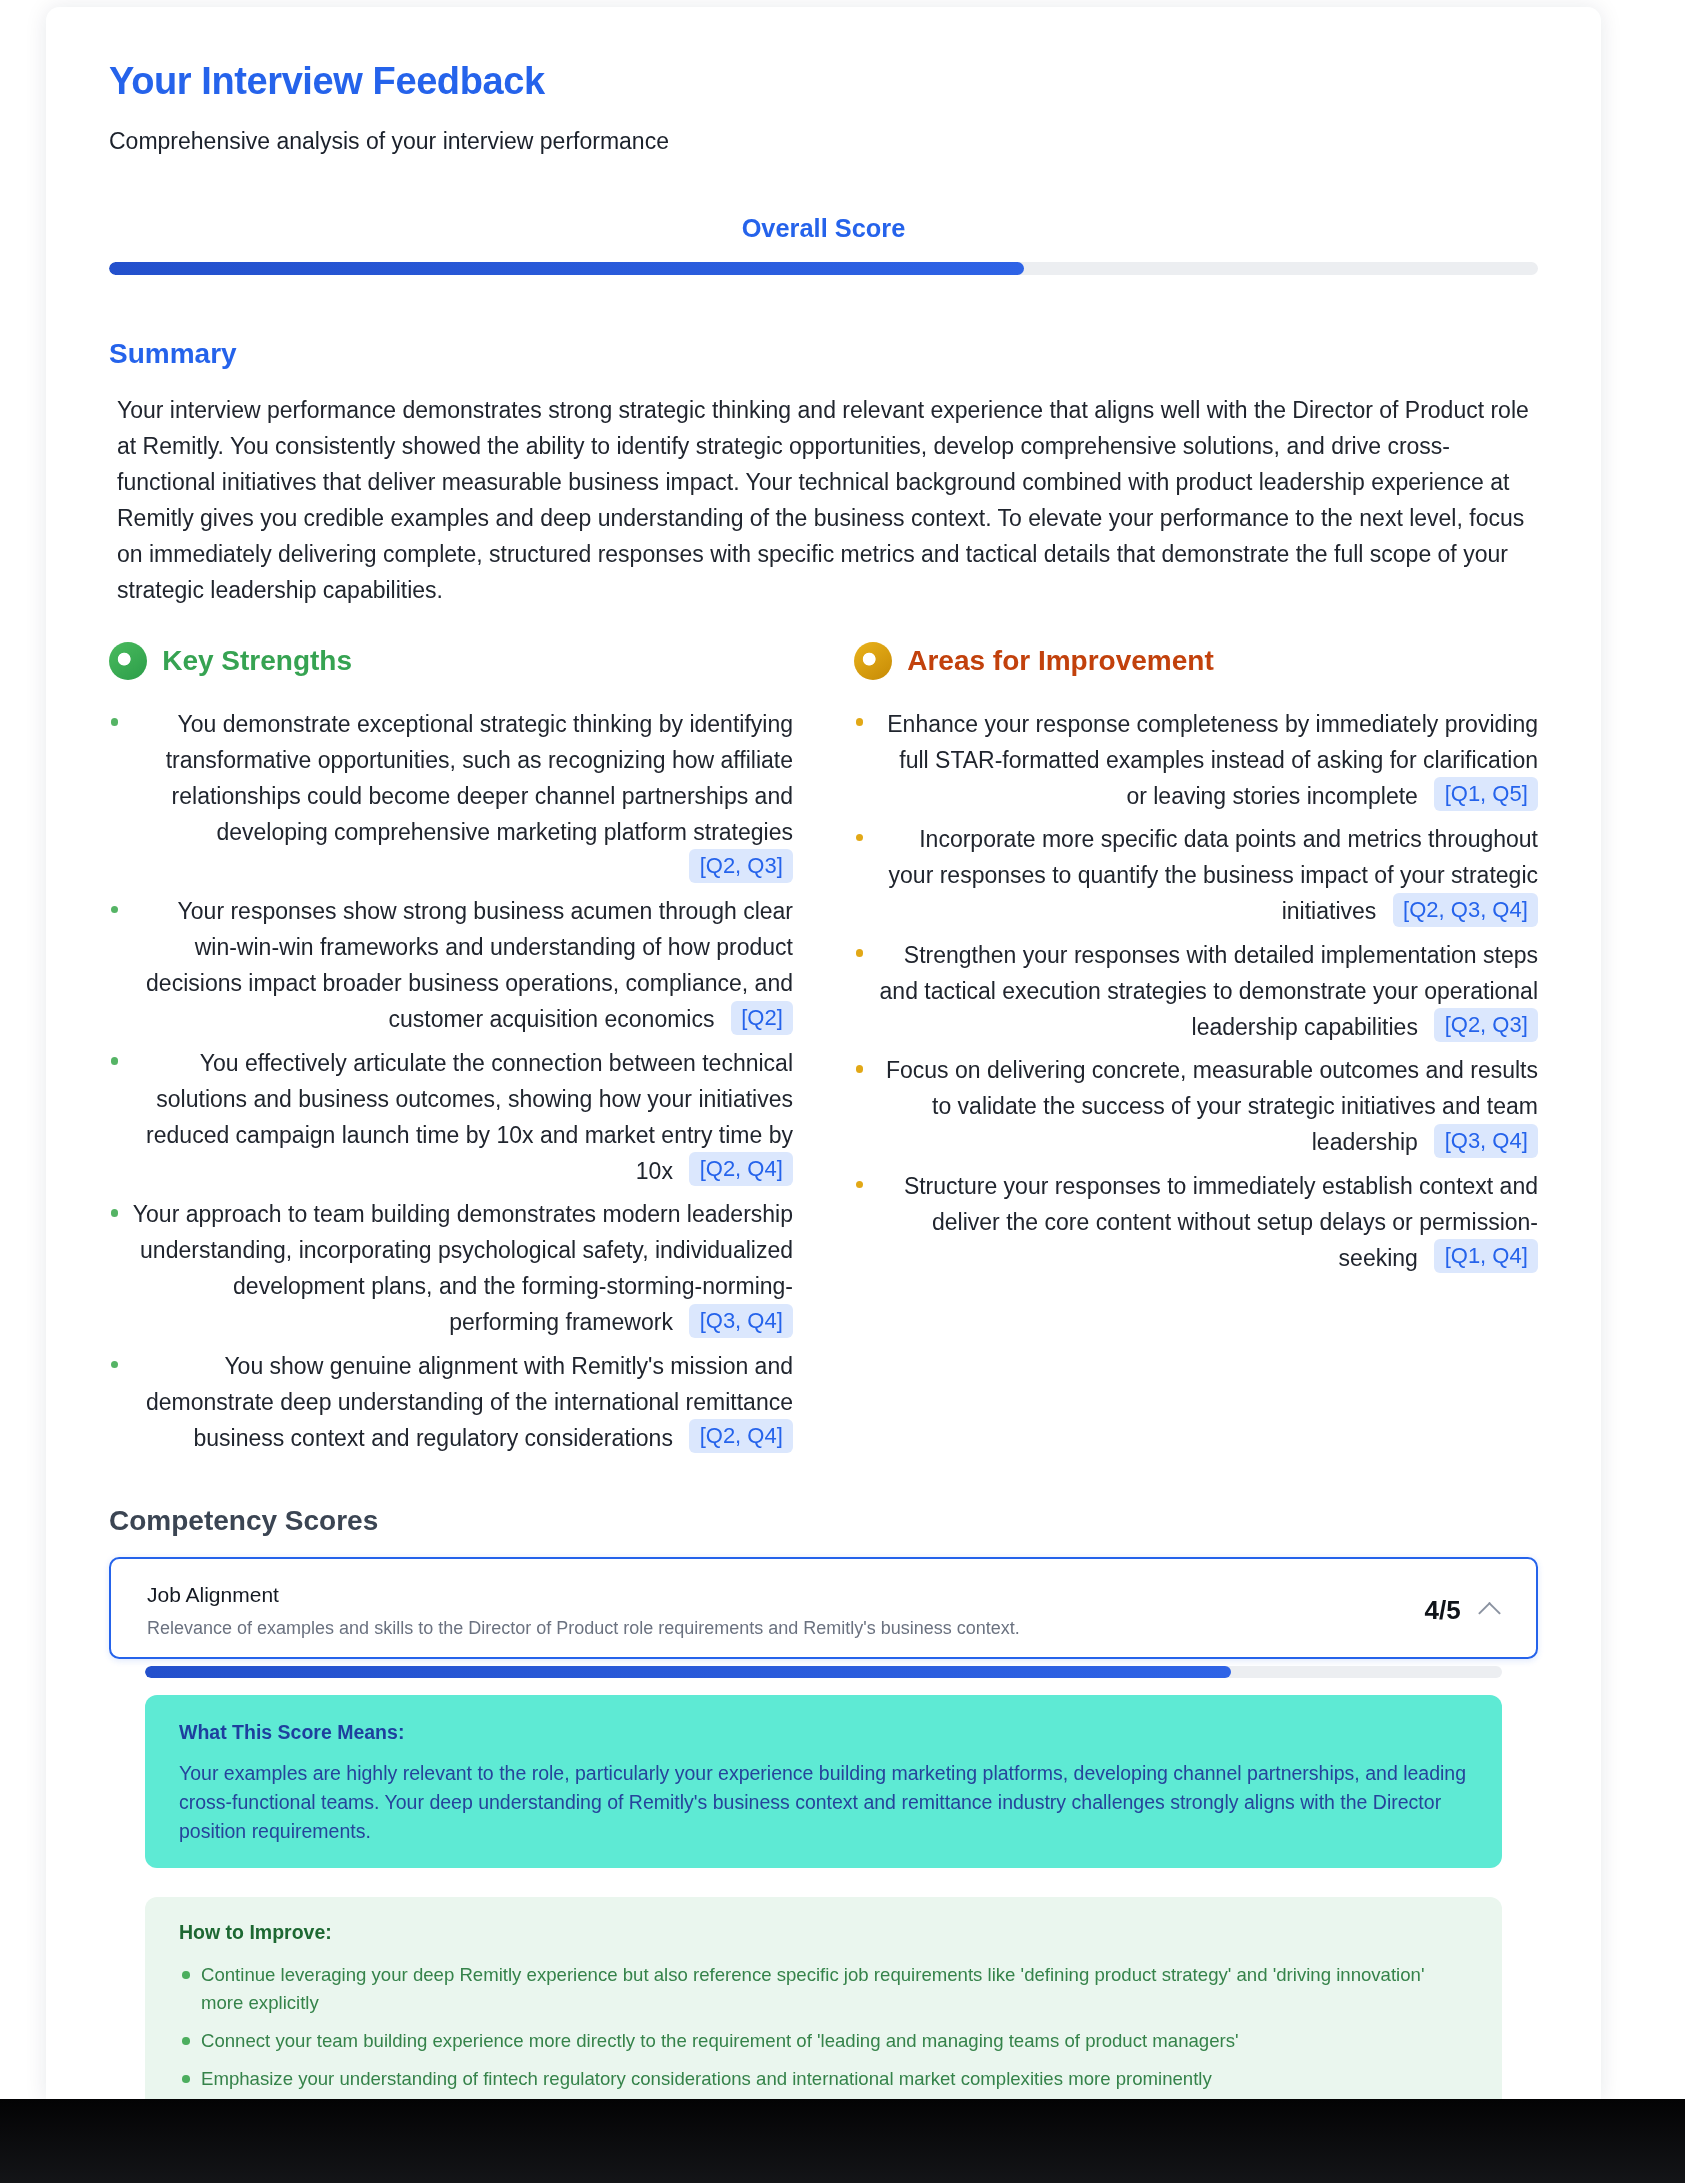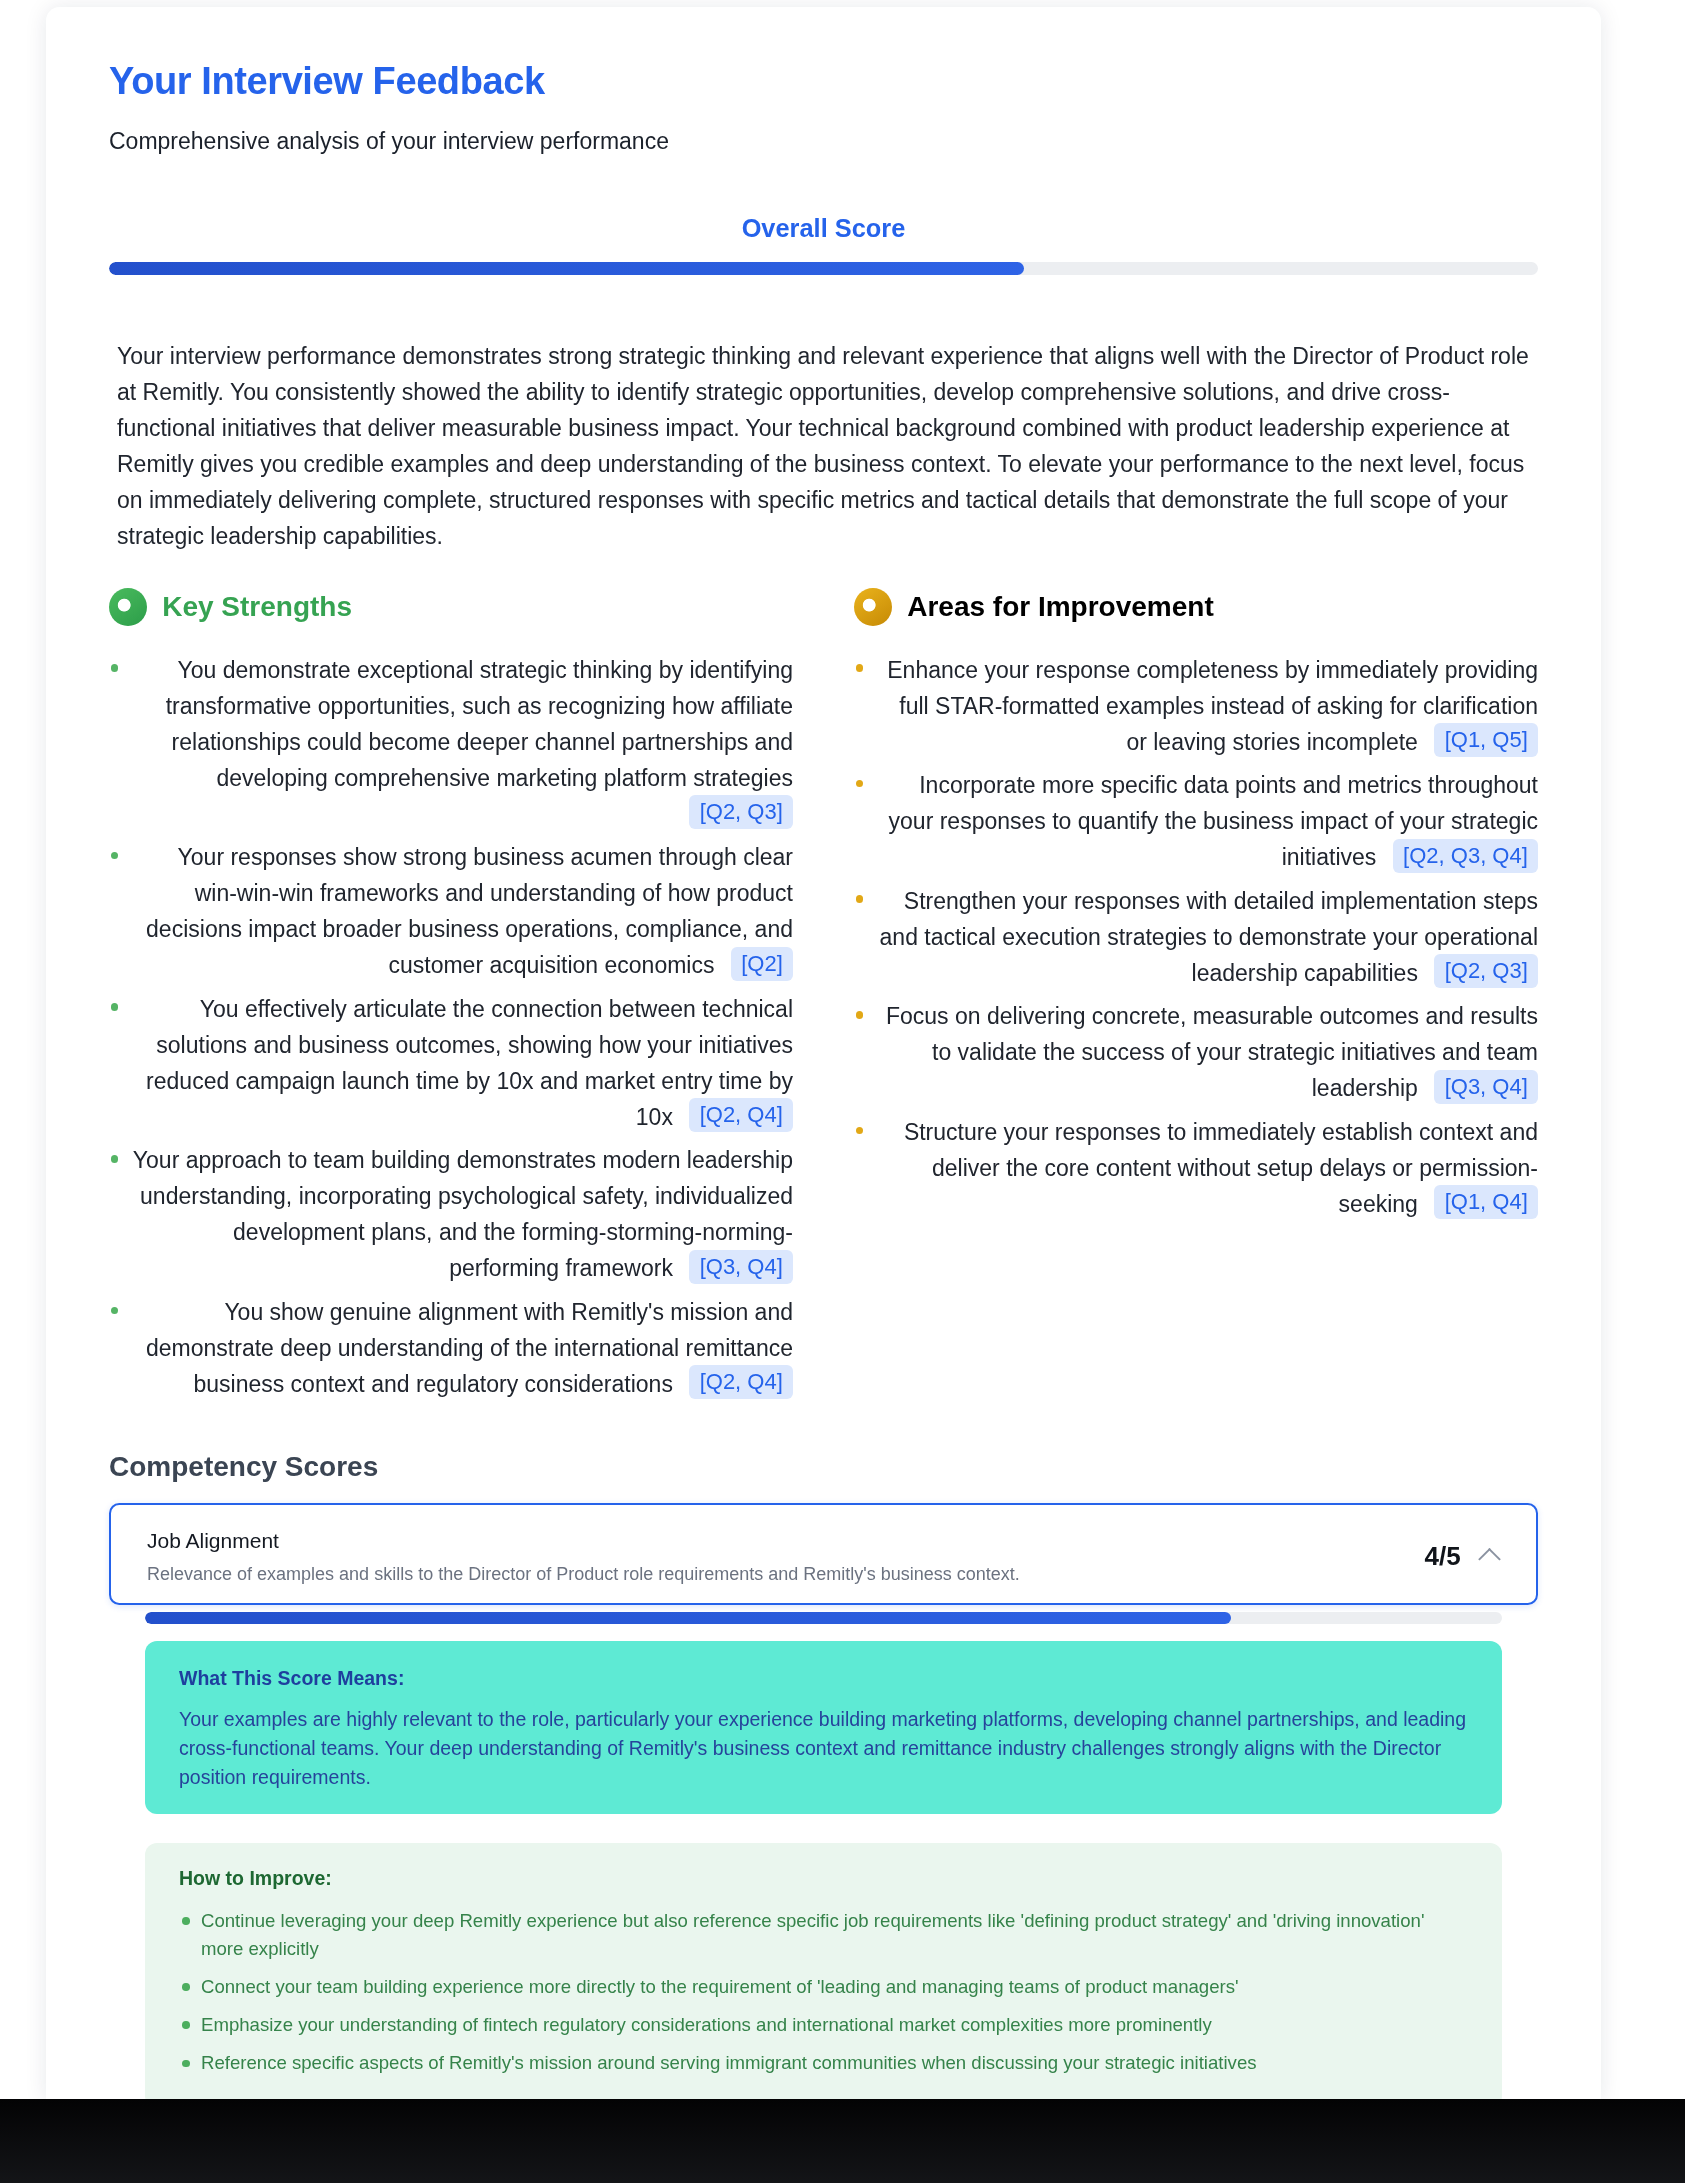--- a/index.html
+++ b/index.html
@@ -33,21 +33,21 @@
   .summary p{margin:8px;font-size:23px;line-height:36px;color:#20252e;}
 
   
   .columns{margin-top:34px;display:grid;grid-template-columns:1fr 1fr;column-gap:61px;align-items:start;text-align:right;}
   .col-head{display:flex;align-items:center;gap:15.2px;margin-bottom:25.4px;}
   .badge{width:38px;height:38px;border-radius:50%;flex:0 0 38px;}
   .badge-green{background:radial-gradient(circle at 40% 45%, #ffffff 0 6px, transparent 6.8px), linear-gradient(145deg,#4abb5e,#2c9d49);}
   .badge-amber{background:radial-gradient(circle at 40% 45%, #ffffff 0 6px, transparent 6.8px), linear-gradient(145deg,#eab31c,#c68a05);}
   .col-title{font-size:28px;font-weight:700;}
   .col-title.green{color:#36a352;}
-  .col-title.amber{color:#000000;}
+  .col-title.amber{color:#c2410c;}
   ul.points{list-style:none;margin:0;padding:0;}
   ul.points li{position:relative;padding-left:22px;font-size:23px;line-height:36px;color:#20252e;margin-bottom:7.6px;}
   ul.points li::before{content:"";position:absolute;left:1.7px;top:12.7px;width:7.6px;height:7.6px;border-radius:50%;}
   ul.points.green li::before{background:#55b465;}
   ul.points.amber li::before{background:#e2a816;}
   .tag{display:inline-block;background:#dbe7fd;color:#2563eb;font-size:22px;line-height:1;
        padding:6px 10.2px;border-radius:6px;margin-left:10.2px;position:relative;top:-2.5px;white-space:nowrap;}
 
   
   .competency{margin-top:41px;}
@@ -88,20 +88,21 @@
     <div class="subtitle">Comprehensive analysis of your interview performance</div>
 
     <div class="overall">
       <div class="overall-label">Overall Score</div>
       <div class="overall-bar">
         <div class="fill" style="width: 64%;"></div>
       </div>
     </div>
 
     <div class="summary">
+      <div class="h2-blue">Summary</div>
       <p>Your interview performance demonstrates strong strategic thinking and relevant experience that aligns well with the Director of Product role at Remitly. You consistently showed the ability to identify strategic opportunities, develop comprehensive solutions, and drive cross-functional initiatives that deliver measurable business impact. Your technical background combined with product leadership experience at Remitly gives you credible examples and deep understanding of the business context. To elevate your performance to the next level, focus on immediately delivering complete, structured responses with specific metrics and tactical details that demonstrate the full scope of your strategic leadership capabilities.</p>
     </div>
 
     <div class="columns">
 
       <div>
         <div class="col-head">
           <span class="badge badge-green"></span>
           <span class="col-title green">Key Strengths</span>
         </div>

